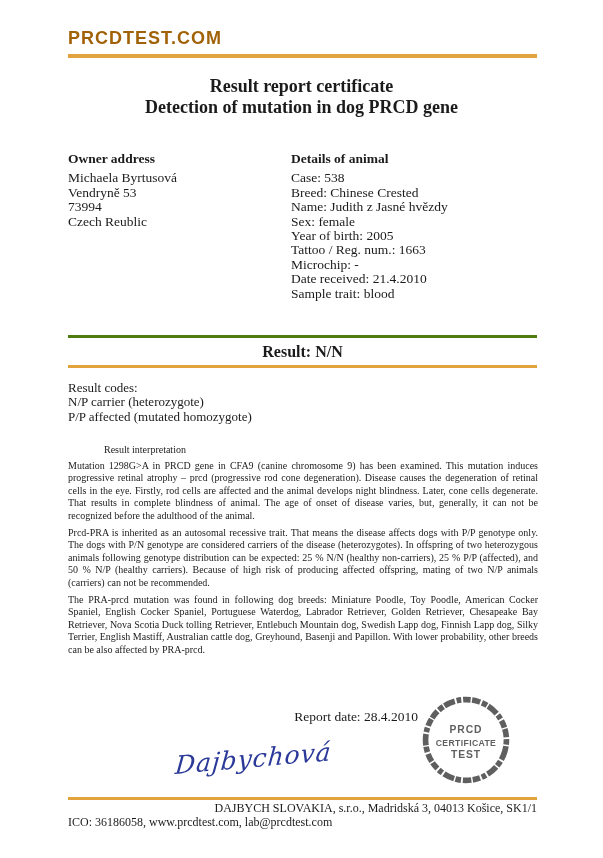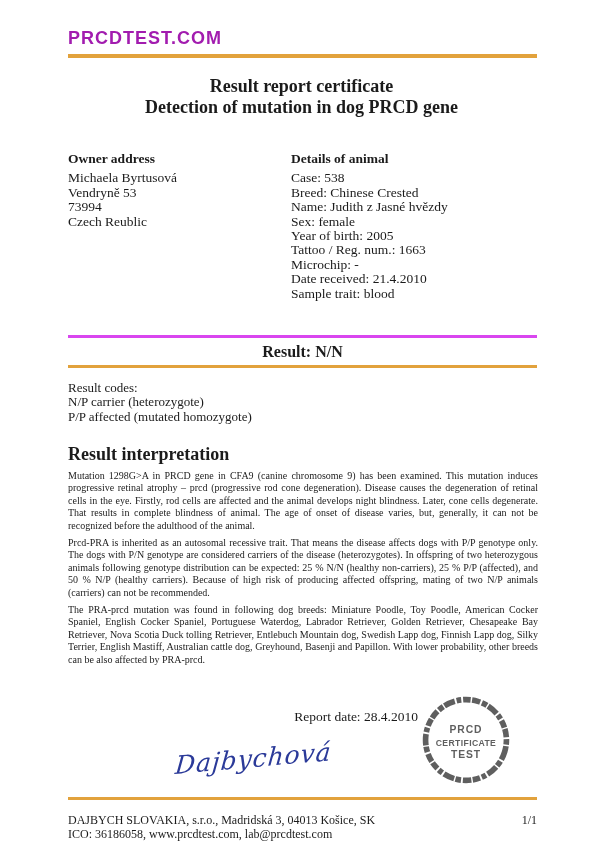--- a/index.html
+++ b/index.html
@@ -9,51 +9,51 @@
     color:#1b1b1b;
     position:relative;
     overflow:hidden;
   }
   .page { position:absolute; inset:0; background:#ffffff; }
 
   .logo {
     position:absolute; left:68px; top:28px;
     font-family:"Liberation Sans", sans-serif;
     font-weight:bold; font-size:18px; letter-spacing:1px;
-    color:#a21caf;
+    color:#a16207;
   }
   .rule {
     position:absolute; left:68px; width:469px; height:4px;
     background:#E2A23C;
   }
   .header-rule { top:54px; }
 
   .title-block {
     position:absolute; left:40px; top:76px; width:523px;
     text-align:center; font-weight:bold; font-size:18px; line-height:21px;
   }
 
   .col { position:absolute; top:152px; width:235px; font-size:13.5px; line-height:14.4px; }
   .col-owner  { left:68px; }
   .col-animal { left:291px; }
   .col-heading { font-weight:bold; margin-bottom:5px; }
 
   .result-banner {
     position:absolute; left:68px; top:335px; width:469px; height:33px;
-    border-top:3px solid #d946ef; border-bottom:3px solid #E2A23C;
+    border-top:3px solid #4d7c0f; border-bottom:3px solid #E2A23C;
     text-align:center; font-weight:bold; font-size:16px; line-height:27px;
   }
 
   .result-codes {
     position:absolute; left:68px; top:381px; width:469px;
     font-size:13px; line-height:14.4px;
   }
 
   .interpretation { position:absolute; left:68px; top:444px; width:470px; }
-  .interp-heading { font-weight:bold; font-size:18px; margin-bottom:5px; }
+  .interp-heading { font-weight:normal; font-size:10px; margin-bottom:5px;margin-left:36px; }
   .interpretation p {
     font-size:10px; line-height:12.4px; text-align:justify;
     margin-bottom:5px;
   }
 
   .signoff { position:absolute; left:68px; top:707px; width:350px; font-size:13.5px; line-height:20px;text-align:right; }
   .signature {
     position:absolute; left:175px; top:744px;
     font-family:"DejaVu Serif", serif;
     font-style:italic; font-size:25px;
@@ -62,21 +62,21 @@
     letter-spacing:1px;
   }
 
   .stamp { position:absolute; left:419px; top:693px; width:94px; height:94px; opacity:0.88; }
 
   .footer-rule { top:797px; height:3px; }
   .footer {
     position:absolute; left:68px; top:802px; width:469px;
     font-size:12px; line-height:13.5px;
   }
-  .footer-row1 { display:flex; justify-content:space-between;margin-top:12px; }
+  .footer-row1 { display:flex; justify-content:flex-end; }
 </style>
 </head>
 <body>
 
 <div class="page">
 
   <div class="logo">PRCDTEST.COM</div>
   <div class="rule header-rule"></div>
 
   <div class="title-block">

